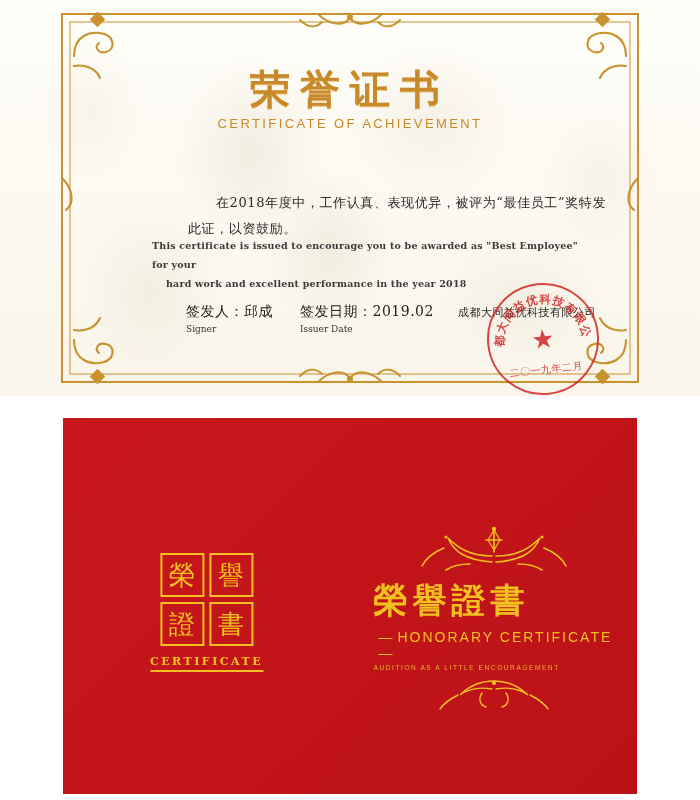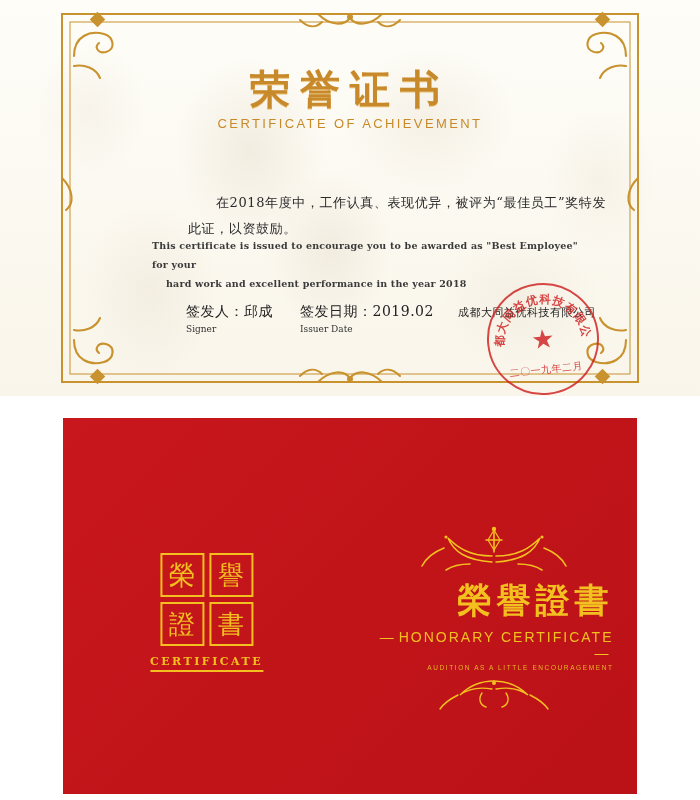--- a/index.html
+++ b/index.html
@@ -231,21 +231,21 @@
     font-weight: bold;
     letter-spacing: 5px;
   }
 
   
   .right-mark {
     position: absolute;
     left: 50%;
     top: 108px;
     transform: translateX(-50%);
-    text-align: right;
+    text-align: left;
     width: 240px;
   }
   .right-orn { color: #f3c01f; }
   .right-cn {
     margin-top: 2px;
     color: #f3c01f;
     font-family: "DejaVu Serif", serif;
     font-size: 34px;
     font-weight: bold;
     letter-spacing: 5px;

